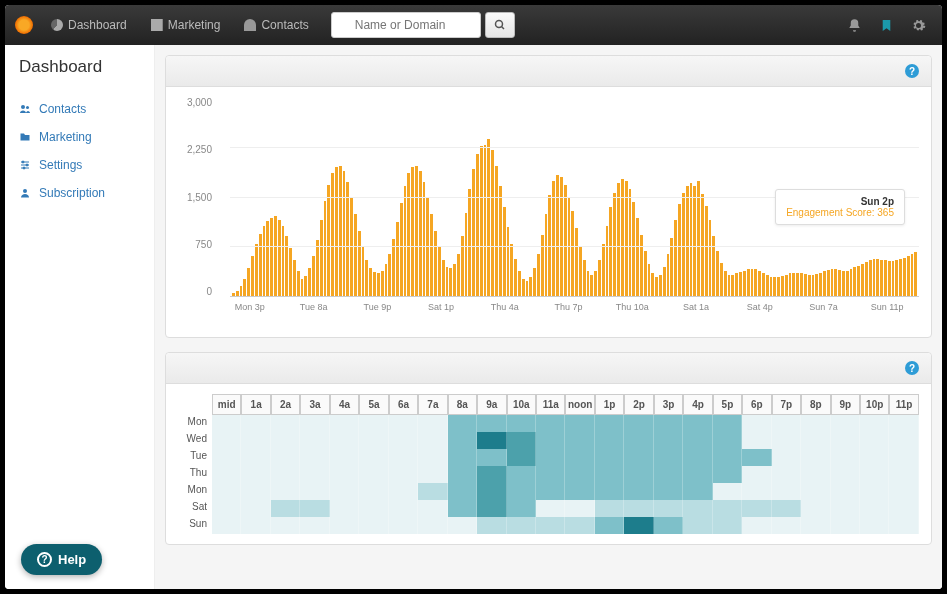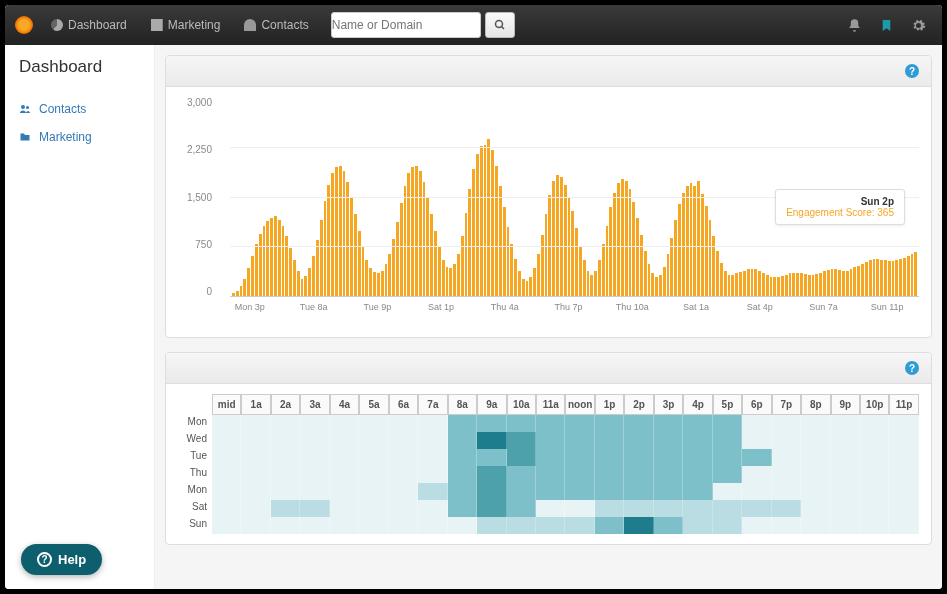--- a/index.html
+++ b/index.html
@@ -31,21 +31,21 @@
 }
 .brand-icon { width: 18px; height: 18px; background: radial-gradient(circle, #f9a825 40%, #ef6c00 70%); border-radius: 50%; margin-right: 4px; }
 .nav-item { display: flex; align-items: center; gap: 5px; padding: 6px 10px; cursor: pointer; color: #bbb; font-size: 12px; }
 .nav-item .nic { width: 12px; height: 12px; background: #999; display:inline-block; }
 .nic.gauge { border-radius: 50%; background: conic-gradient(#aaa 0 60%, #666 0); }
 .nic.mail { background: linear-gradient(#aaa,#aaa); clip-path: polygon(0 0,100% 0,100% 100%,0 100%); position:relative;}
 .nic.people { border-radius: 50% 50% 0 0; }
 .search-wrap { display:flex; align-items:center; margin-left: 8px;}
 .search-input {
   width: 150px; height: 26px; border: 1px solid #ccc; border-radius: 3px;
-  padding: 0 0; font-size: 12px; outline: none;
+  padding: 0 23px; font-size: 12px; outline: none;
 }
 .search-btn {
   width: 30px; height: 26px; margin-left: 4px;
   background: linear-gradient(#fafafa,#e5e5e5);
   border: 1px solid #bbb; border-radius: 3px; cursor: pointer;
   display:flex; align-items:center; justify-content:center;
 }
 .spacer { flex: 1; }
 .top-icon { width: 28px; height: 28px; display:flex; align-items:center; justify-content:center; color:#aaa; cursor:pointer;}
 .top-icon.active { color:#1b9aaa;}
@@ -183,20 +183,38 @@
             <circle cx="17" cy="9" r="3"></circle>
             <path d="M2 20c0-3 3-5 6-5s6 2 6 5M14 20c0-2 2-4 4-4s4 2 4 4"></path>
           </svg>
         <span>Contacts</span>
       </div>
       <div class="side-item">
         <svg class="sic" width="12" height="12" viewBox="0 0 24 24" fill="#337ab7">
             <path d="M3 5h7l2 3h9v11H3z"></path>
           </svg>
         <span>Marketing</span>
+      </div>
+      <div class="side-item">
+        <svg class="sic" width="12" height="12" viewBox="0 0 24 24" fill="none" stroke="#337ab7" stroke-width="2">
+            <line x1="4" y1="6" x2="20" y2="6"></line>
+            <line x1="4" y1="12" x2="20" y2="12"></line>
+            <line x1="4" y1="18" x2="20" y2="18"></line>
+            <circle cx="8" cy="6" r="2" fill="#337ab7"></circle>
+            <circle cx="16" cy="12" r="2" fill="#337ab7"></circle>
+            <circle cx="10" cy="18" r="2" fill="#337ab7"></circle>
+          </svg>
+        <span>Settings</span>
+      </div>
+      <div class="side-item">
+        <svg class="sic" width="12" height="12" viewBox="0 0 24 24" fill="#337ab7">
+            <circle cx="12" cy="8" r="4"></circle>
+            <path d="M4 21c0-4 4-7 8-7s8 3 8 7"></path>
+          </svg>
+        <span>Subscription</span>
       </div>
     </div>
 
     <div class="content">
 
       <div class="panel">
         <div class="panel-header">
           <span class="help">?</span>
         </div>
         <div class="panel-body">

